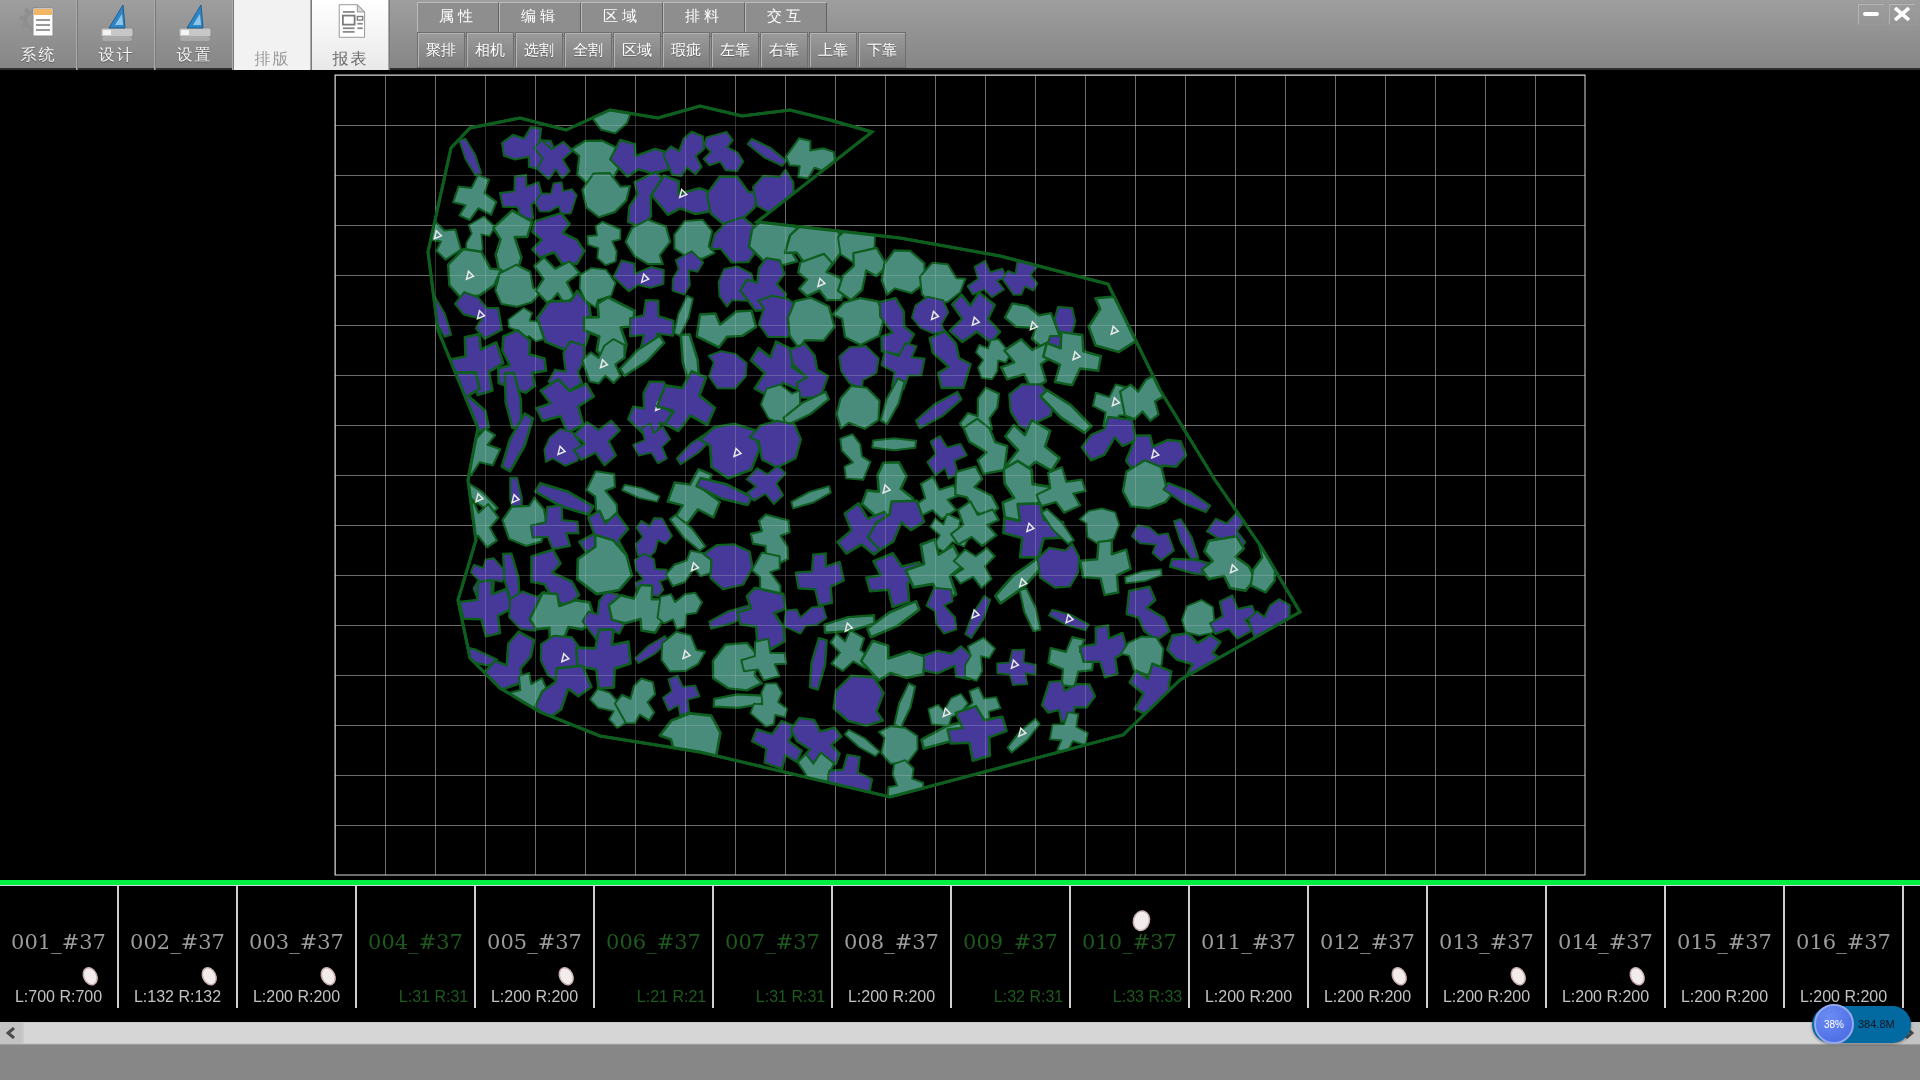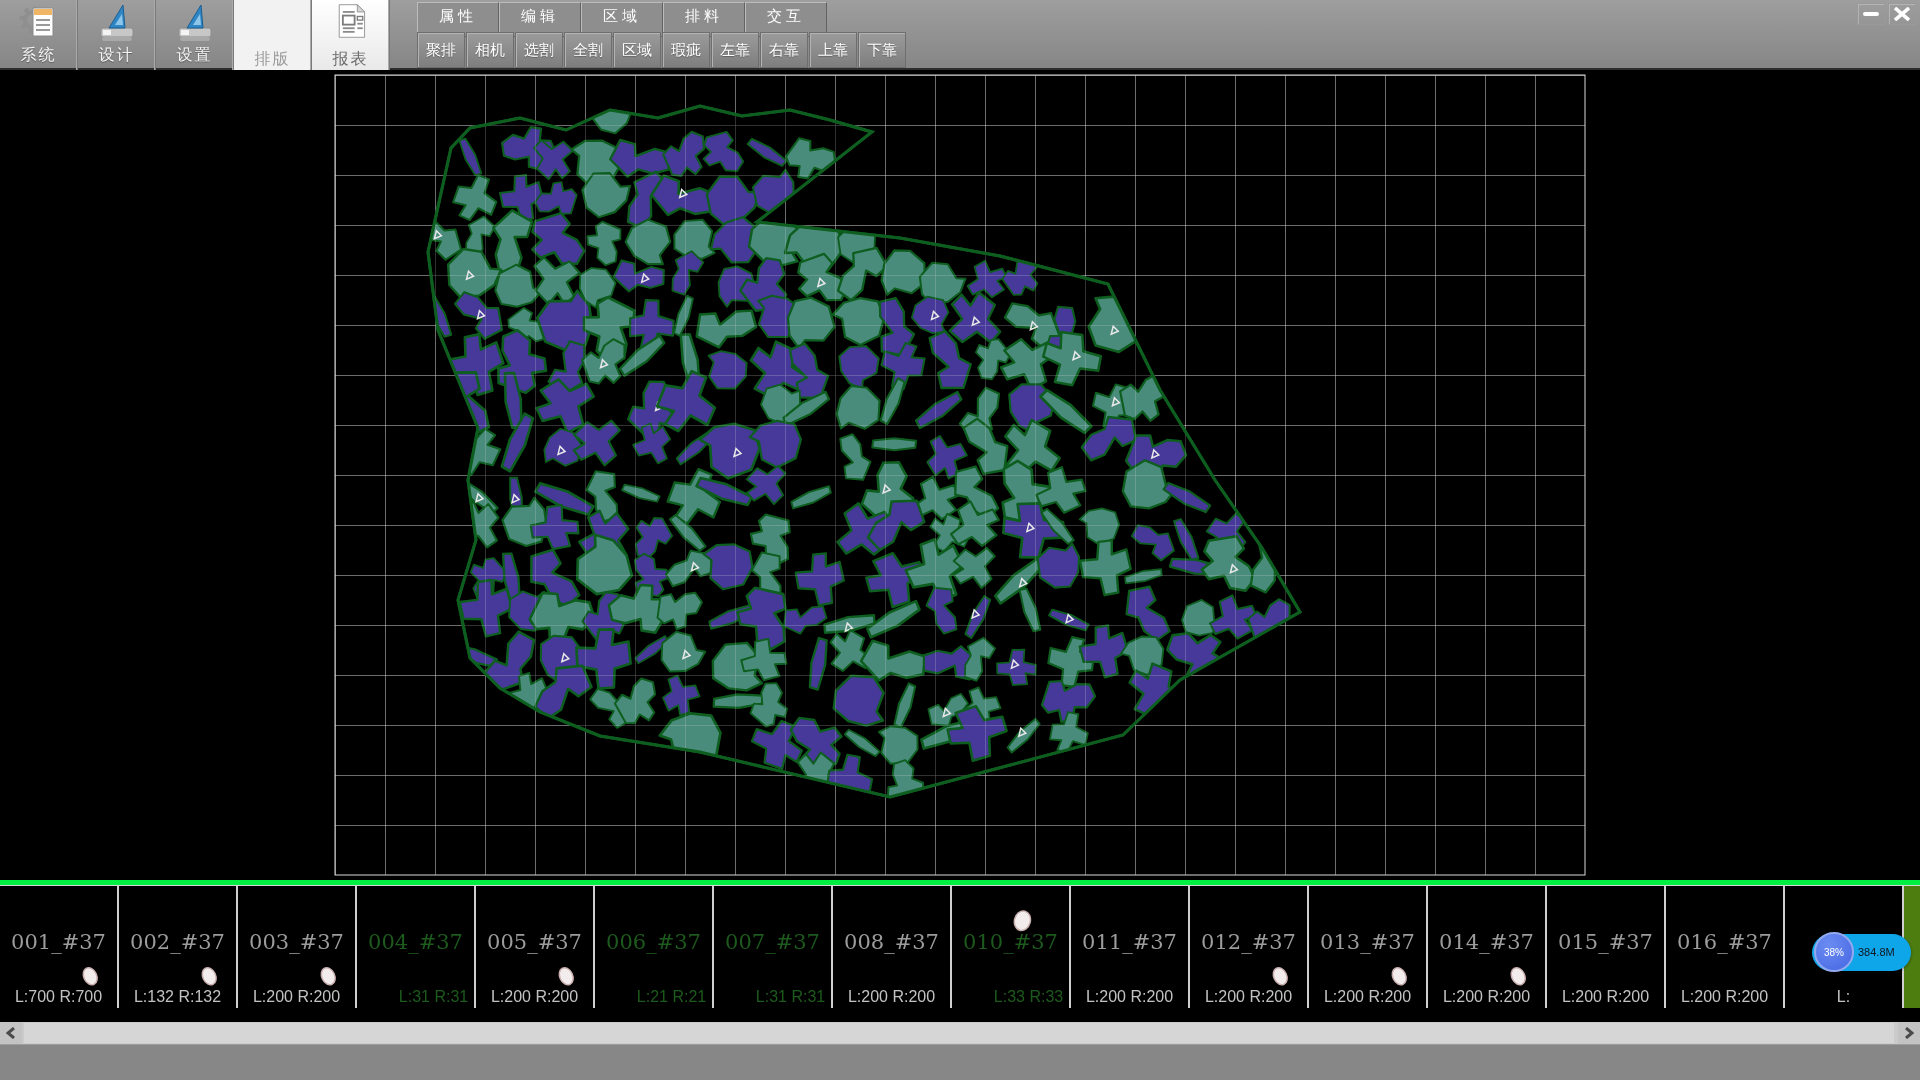--- a/index.html
+++ b/index.html
@@ -50,22 +50,22 @@
   .thumb-cell svg { position:absolute; left:5px; top:3px; }
   .thumb-label { position:absolute; top:44px; left:0; width:100%; text-align:center;
                  font-family:"DejaVu Serif","Liberation Serif",serif; font-size:21px; }
   .thumb-lr { position:absolute; bottom:3px; left:0; width:100%; text-align:center;
               font-family:Liberation Sans, sans-serif; font-size:16px; }
   .txt-light .thumb-label { color:#9c9c9c; } .txt-light .thumb-lr { color:#c2c2c2; }
   .txt-green .thumb-label { color:#1d5a1d; } .txt-green .thumb-lr { color:#1d5a1d;padding-left:36px; }
   .hole { fill:#f2ecec; stroke:#cbb0b0; stroke-width:1.5; }
 
   
-  #progress-badge { position:absolute; top:934px; left:1812px; width:99px; height:37px;
-                    background:#0ea5e9; border-radius:19px; box-shadow:0 1px 3px rgba(0,0,0,.4);
+  #progress-badge { position:absolute; top:1006px; left:1812px; width:99px; height:37px;
+                    background:#0369a1; border-radius:19px; box-shadow:0 1px 3px rgba(0,0,0,.4);
                     z-index:5; }
   #progress-circle { position:absolute; top:-2px; left:2px; width:40px; height:40px; border-radius:50%;
                      background:radial-gradient(circle at 35% 30%,#6c8cf2,#4466e2);
                      border:2px solid #93a9ef; display:flex; align-items:center; justify-content:center;
                      color:#fff; font-size:10px; }
   #progress-mem { position:absolute; top:0; left:46px; height:37px; line-height:37px;
                   font-size:11px; color:#16161f; }
 
   
   #bottom-gap { position:absolute; top:1008px; left:0; width:1920px; height:14px; background:#000; }
@@ -501,20 +501,27 @@
       </div>
       <div class="thumb-cell tone-teal txt-light">
         <svg width="109" height="114" viewBox="0 0 110 115">
           <use href="#sym-slab"></use>
         </svg>
         <div class="thumb-label">008_#37</div>
         <div class="thumb-lr">L:200 R:200</div>
       </div>
       <div class="thumb-cell tone-red txt-green">
         <svg width="109" height="114" viewBox="0 0 110 115">
+          <use href="#sym-a"></use>
+        </svg>
+        <div class="thumb-label">009_#37</div>
+        <div class="thumb-lr">L:32 R:31</div>
+      </div>
+      <div class="thumb-cell tone-red txt-green">
+        <svg width="109" height="114" viewBox="0 0 110 115">
           <use href="#sym-a-hole"></use>
         </svg>
         <div class="thumb-label">010_#37</div>
         <div class="thumb-lr">L:33 R:33</div>
       </div>
       <div class="thumb-cell tone-teal txt-light">
         <svg width="109" height="114" viewBox="0 0 110 115">
           <use href="#sym-boot"></use>
         </svg>
         <div class="thumb-label">011_#37</div>

